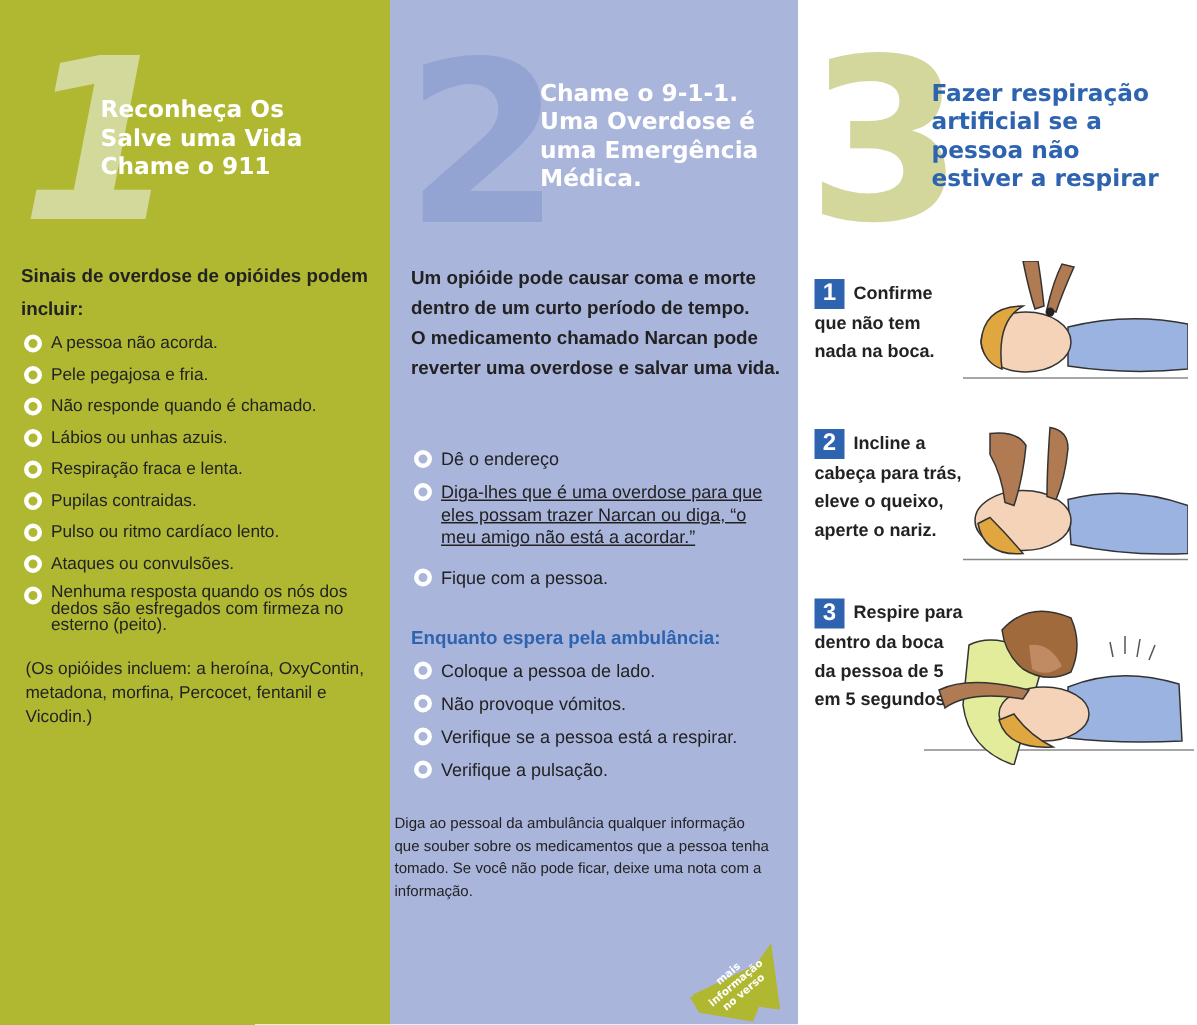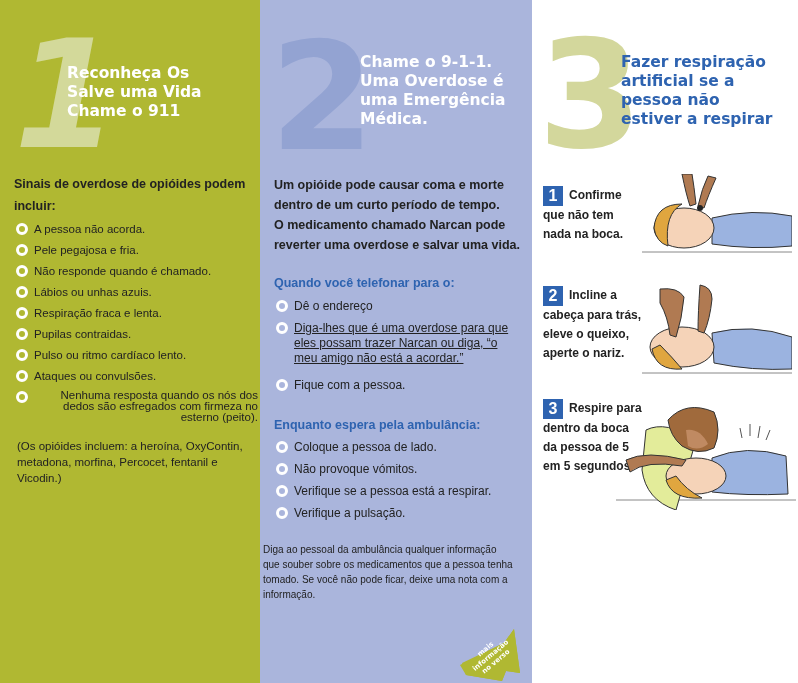--- a/index.html
+++ b/index.html
@@ -17,21 +17,21 @@
   .title { position: absolute; font-family: "DejaVu Sans", sans-serif; font-weight: bold; font-size: 15.5px; line-height: 19px; }
   .p1 .title { left: 67px; top: 64px; color: #ffffff; }
   .p2 .title { left: 100px; top: 53px; color: #ffffff; }
   .p3 .title { left: 89px; top: 53px; color: #2e63b0; }
 
   .lead { position: absolute; left: 14px; top: 173px; width: 240px; font-weight: bold; font-size: 12.5px; line-height: 22px; color: #222; }
   .list { position: absolute; list-style: none; font-size: 11.5px; color: #222; }
   .list li { position: relative; padding-left: 20px; margin-bottom: 7px; line-height: 14px; }
   .bullet { position: absolute; left: 2px; top: 1px; width: 12px; height: 12px; border-radius: 50%; border: 3.5px solid #ffffff; background: transparent; }
   .p1 .list { left: 14px; top: 222px; width: 244px; }
-  .p1 .list li.multi { line-height: 11px; text-align: right; }
+  .p1 .list li.multi { line-height: 11px; }
   .note1 { position: absolute; left: 17px; top: 438px; width: 240px; font-size: 11.5px; line-height: 16px; color: #222; }
 
   .p2 .lead { left: 14px; top: 175px; width: 256px; font-size: 12.5px; line-height: 20px; }
   .sub { position: absolute; font-weight: bold; font-size: 12.5px; color: #2e63b0; }
   .sub.s1 { left: 14px; top: 276px; }
   .sub.s2 { left: 14px; top: 418px; }
   .p2 .list.l1 { left: 14px; top: 299px; width: 250px; }
   .p2 .list.l2 { left: 14px; top: 440px; width: 250px; }
   .p2 .list li { font-size: 12px; margin-bottom: 8px; }
   .p2 .list li.multi { line-height: 15px; margin-bottom: 12px; text-decoration: underline; }
@@ -83,21 +83,20 @@
     <div>Uma Overdose é</div>
     <div>uma Emergência</div>
     <div>Médica.</div>
   </div>
   <div class="lead">
     <div>Um opióide pode causar coma e morte</div>
     <div>dentro de um curto período de tempo.</div>
     <div>O medicamento chamado Narcan pode</div>
     <div>reverter uma overdose e salvar uma vida.</div>
   </div>
-  <div class="sub s1">Quando você telefonar para  o:</div>
   <ul class="list l1">
     <li><span class="bullet"></span><span>Dê o endereço</span></li>
     <li class="multi"><span class="bullet"></span><span>Diga-lhes que é uma overdose para que eles possam trazer Narcan ou diga, “o meu amigo não está a acordar.”</span></li>
     <li><span class="bullet"></span><span>Fique com a pessoa.</span></li>
   </ul>
   <div class="sub s2">Enquanto espera pela ambulância:</div>
   <ul class="list l2">
     <li><span class="bullet"></span><span>Coloque a pessoa de lado.</span></li>
     <li><span class="bullet"></span><span>Não provoque vómitos.</span></li>
     <li><span class="bullet"></span><span>Verifique se a pessoa está a respirar.</span></li>

